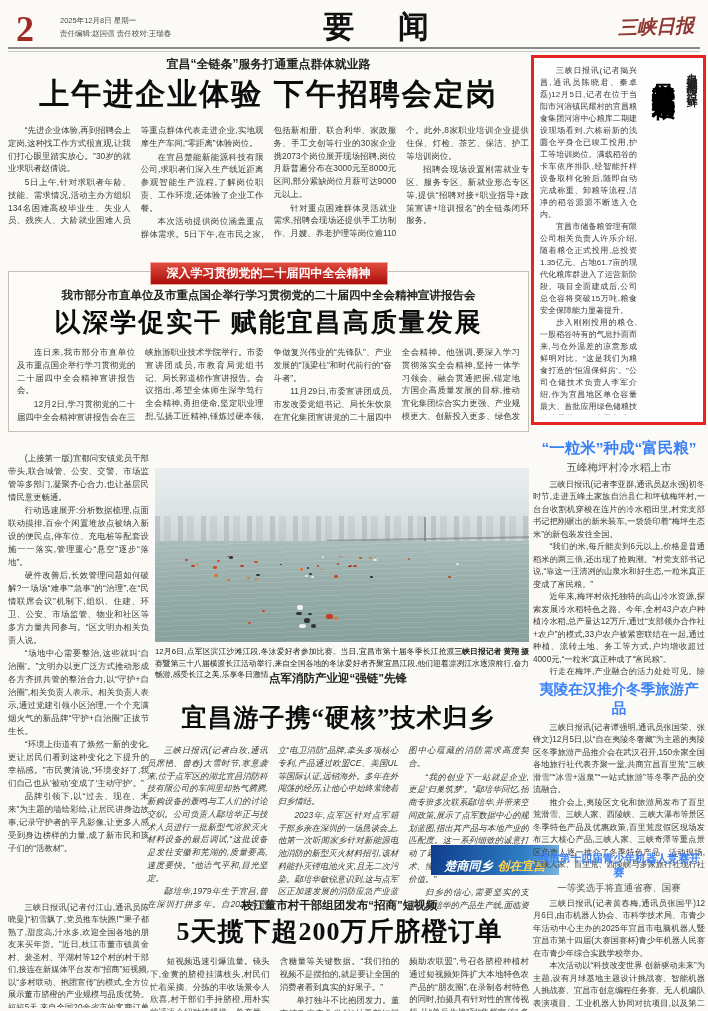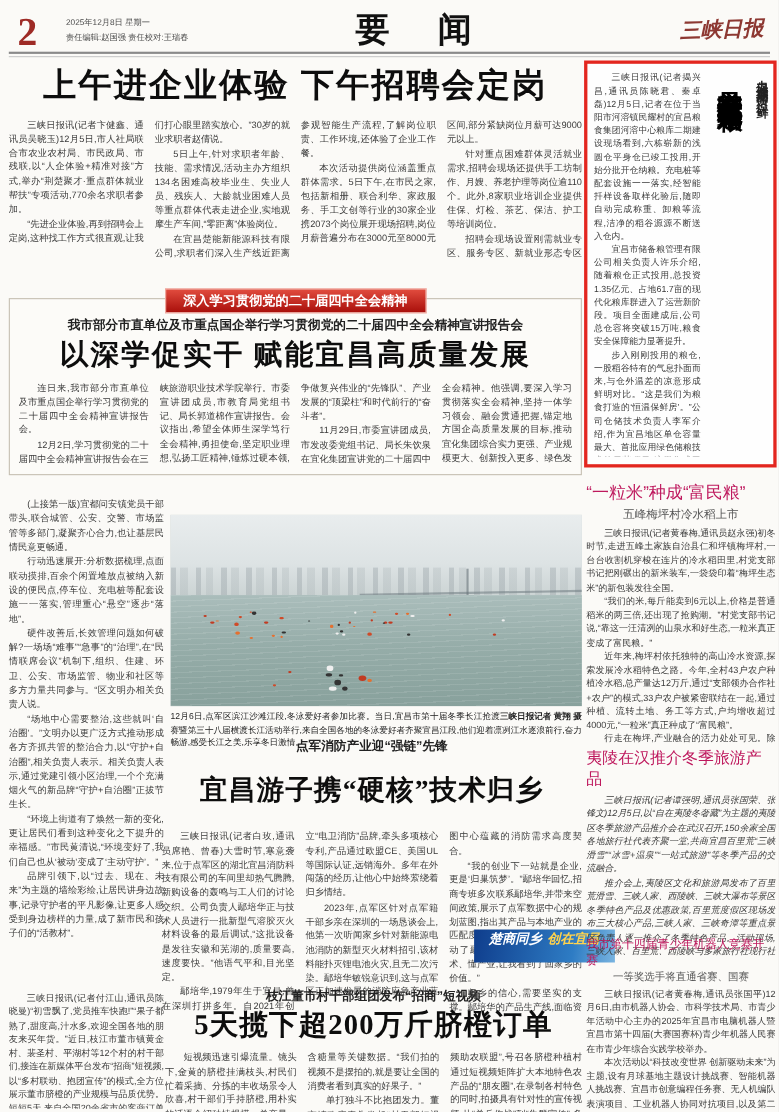--- a/index.html
+++ b/index.html
@@ -15,21 +15,21 @@
     font:900 31px "Liberation Serif","DejaVu Serif",serif;color:#111;letter-spacing:18px;text-indent:18px;padding-left:44px;}
   .masthead{position:absolute;right:14px;top:14px;font:italic 700 19px "Liberation Serif","DejaVu Serif",serif;color:#8d3832;transform:rotate(-2deg);}
   .header-rule{position:absolute;left:8px;right:8px;top:47px;border-top:2px solid #8a8a8a;}
   .header-rule2{position:absolute;left:8px;right:8px;top:51px;border-top:1px solid #c9c9c9;}
 
   
   .kicker{text-align:center;font-size:12px;font-weight:700;color:#222;}
   .bigtitle{text-align:center;font-weight:900;color:#0d0d0d;}
   .cols{text-align:justify;overflow:hidden;font-size:8.4px;line-height:1.52;color:#3a3a3a;}
   .cols p{margin:0 0 1px 0;text-indent:2em;}
-  .smallhead{text-align:left;font-weight:400;color:#be185d;}
+  .smallhead{text-align:center;font-weight:700;color:#3b82f6;}
   .subtitle{text-align:center;color:#555;}
 
   
   .top-article{position:absolute;left:8px;top:56px;width:521px;}
   .top-article .bigtitle{font-size:30px;letter-spacing:2px;margin-top:1px;font-family:"Liberation Sans","DejaVu Sans",sans-serif;}
   .top-article .cols{margin-top:9px;column-count:4;column-gap:10px;height:130px;}
 
   
   .grain-box{position:absolute;left:531px;top:55px;width:169px;height:364px;border:3px solid #e3261f;background:#fefefe;}
   .grain-body{position:absolute;left:6px;top:7px;bottom:7px;right:66px;overflow:hidden;
@@ -68,36 +68,36 @@
     background:repeating-linear-gradient(178deg,rgba(255,255,255,.10) 0 1px,transparent 1px 5px);}
   .swimmer{position:absolute;border-radius:50%;}
   .photo-caption{position:absolute;left:155px;top:646px;width:374px;font-size:7.8px;line-height:1.5;
     text-align:justify;color:#222;}
   .photo-credit{float:right;color:#222;font-weight:700;}
 
   
   .fire-article{position:absolute;left:147px;top:671px;width:382px;}
   .fire-article .kicker{font-size:11.5px;}
   .fire-title{font-size:25px;letter-spacing:1px;font-family:"Liberation Serif","DejaVu Serif",serif;margin-top:15px;}
-  .fire-cols{margin-top:20px;column-count:3;column-gap:10px;height:176px;position:relative;}
+  .fire-cols{margin-top:10px;column-count:3;column-gap:10px;height:176px;position:relative;font-style:italic;}
   .promo-banner{position:absolute;right:149px;top:845px;width:128px;height:30px;
-    background:linear-gradient(100deg,#0f3d8c,#2e7cc4 70%,#79b4e0);display:flex;align-items:flex-start;justify-content:center;
+    background:linear-gradient(100deg,#0f3d8c,#2e7cc4 70%,#79b4e0);display:flex;align-items:flex-end;justify-content:center;
     gap:5px;font-weight:900;font-size:12px;color:#fff;font-style:italic;}
   .promo-banner .accent{color:#ffd34d;}
 
   
   .rice-article{position:absolute;left:533px;top:438px;width:172px;}
   .rice-article .smallhead{font-size:15.5px;}
   .rice-article .subtitle{font-size:10.5px;margin:2px 0 4px 0;}
   .side-body{overflow:hidden;font-size:8.2px;line-height:1.52;text-align:justify;color:#3a3a3a;}
   .side-body p{margin:0;text-indent:2em;}
   .rice-article .side-body{height:198px;}
   .yiling-article{position:absolute;left:533px;top:680px;width:172px;}
   .yiling-article .smallhead{font-size:14.5px;margin-bottom:4px;}
-  .yiling-article .side-body{height:148px;font-style:italic;}
+  .yiling-article .side-body{height:148px;}
   .robot-article{position:absolute;left:533px;top:852px;width:172px;}
   .robot-article .smallhead{font-size:10.8px;}
   .robot-article .subtitle{font-size:9.5px;margin:2px 0 3px 0;}
   .robot-article .side-body{height:128px;}
 
   
   .orange-left{position:absolute;left:8px;top:902px;width:141px;height:106px;overflow:hidden;
     font-size:8.2px;line-height:1.52;text-align:justify;color:#3a3a3a;}
   .orange-left p{margin:0;text-indent:2em;}
   .orange-article{position:absolute;left:150px;top:898px;width:379px;}
@@ -114,35 +114,35 @@
   <div class="dateblock">
     <div>2025年12月8日 星期一</div>
     <div>责任编辑:赵国强 责任校对:王瑞春</div>
   </div>
   <div class="section-title">要 闻</div>
   <div class="masthead">三峡日报</div>
   <div class="header-rule"></div>
   <div class="header-rule2"></div>
 
   <div class="top-article">
+    <div class="kicker">宜昌“全链条”服务打通重点群体就业路</div>
     <div class="bigtitle">上午进企业体验 下午招聘会定岗</div>
     <div class="cols">
-        <p>三峡日报讯(记者卞健鑫、通讯员吴晓玉)12月5日,市人社局联合市农业农村局、市民政局、市残联,以“人企体验+精准对接”方式,举办“荆楚聚才·重点群体就业帮扶”专项活动,770余名求职者参加。</p>
         <p>“先进企业体验,再到招聘会上定岗,这种找工作方式很直观,让我们打心眼里踏实放心。”30岁的就业求职者赵倩说。</p>
         <p>5日上午,针对求职者年龄、技能、需求情况,活动主办方组织134名困难高校毕业生、失业人员、残疾人、大龄就业困难人员等重点群体代表走进企业,实地观摩生产车间,“零距离”体验岗位。</p>
         <p>在宜昌楚能新能源科技有限公司,求职者们深入生产线近距离参观智能生产流程,了解岗位职责、工作环境,还体验了企业工作餐。</p>
         <p>本次活动提供岗位涵盖重点群体需求。5日下午,在市民之家,包括新相册、联合利华、家政服务、手工文创等行业的30家企业携2073个岗位展开现场招聘,岗位月薪普遍分布在3000元至8000元区间,部分紧缺岗位月薪可达9000元以上。</p>
         <p>针对重点困难群体灵活就业需求,招聘会现场还提供手工坊制作、月嫂、养老护理等岗位逾110个。此外,8家职业培训企业提供住保、灯检、茶艺、保洁、护工等培训岗位。</p>
         <p>招聘会现场设置刚需就业专区、服务专区、新就业形态专区等,提供“招聘对接+职业指导+政策宣讲+培训报名”的全链条闭环服务。</p>
       </div>
   </div>
 
   <div class="grain-box">
     <div class="grain-body">
-        <p>三峡日报讯(记者揭兴昌,通讯员陈晓君、秦卓磊)12月5日,记者在位于当阳市河溶镇民耀村的宜昌粮食集团河溶中心粮库二期建设现场看到,六栋崭新的浅圆仓平身仓已竣工投用,开始分批开仓纳粮。充电桩等配套设施一一落实,经智能扦样设备取样化验后,随即自动完成称重、卸粮等流程,洁净的稻谷源源不断送入仓内。</p>
+        <p>三峡日报讯(记者揭兴昌,通讯员陈晓君、秦卓磊)12月5日,记者在位于当阳市河溶镇民耀村的宜昌粮食集团河溶中心粮库二期建设现场看到,六栋崭新的浅圆仓平身仓已竣工投用,护工等培训岗位。满载稻谷的卡车依序排队,经智能扦样设备取样化验后,随即自动完成称重、卸粮等流程,洁净的稻谷源源不断送入仓内。</p>
         <p>宜昌市储备粮管理有限公司相关负责人许乐介绍,随着粮仓正式投用,总投资1.35亿元、占地61.7亩的现代化粮库群进入了运营新阶段。项目全面建成后,公司总仓容将突破15万吨,粮食安全保障能力显著提升。</p>
         <p>步入刚刚投用的粮仓,一股稻谷特有的气息扑面而来,与仓外温差的凉意形成鲜明对比。“这是我们为粮食打造的‘恒温保鲜房’。”公司仓储技术负责人李军介绍,作为宜昌地区单仓容量最大、首批应用绿色储粮技术的示范项目,这里集成了充氮气调、多参数粮情测控、内环流控温等国内领先的绿色储粮技术。</p>
       </div>
     <div class="grain-vhead">
       <span class="grain-vkicker">力保储存期品质“保鲜”</span>
       <span class="grain-vtitle">宜昌首个绿色储粮示范库开仓纳粮</span>
     </div>
   </div>
 
   <div class="study-box">
@@ -242,21 +242,21 @@
   </div>
   <div class="promo-banner">
     <span>楚商同乡</span>
     <span class="accent">创在宜昌</span>
   </div>
 
   <div class="rice-article">
     <div class="smallhead">“一粒米”种成“富民粮”</div>
     <div class="subtitle">五峰梅坪村冷水稻上市</div>
     <div class="side-body">
-        <p>三峡日报讯(记者黄春梅,通讯员赵永强)初冬时节,走进五峰土家族自治县仁和坪镇梅坪村,一台台收割机穿梭在连片的冷水稻田里,村党支部书记把刚碾出的新米装车,一袋袋印着“梅坪生态米”的新包装发往全国。</p>
+        <p>三峡日报讯(记者李亚群,通讯员赵永强)初冬时节,走进五峰土家族自治县仁和坪镇梅坪村,一台台收割机穿梭在连片的冷水稻田里,村党支部书记把刚碾出的新米装车,一袋袋印着“梅坪生态米”的新包装发往全国。</p>
         <p>“我们的米,每斤能卖到6元以上,价格是普通稻米的两三倍,还出现了抢购潮。”村党支部书记说,“靠这一汪清冽的山泉水和好生态,一粒米真正变成了富民粮。”</p>
         <p>近年来,梅坪村依托独特的高山冷水资源,探索发展冷水稻特色之路。今年,全村43户农户种植冷水稻,总产量达12万斤,通过“支部领办合作社+农户”的模式,33户农户被紧密联结在一起,通过种植、流转土地、务工等方式,户均增收超过4000元,“一粒米”真正种成了“富民粮”。</p>
         <p>行走在梅坪,产业融合的活力处处可见。除了优质冷水稻,五倍子、中药材、高山蔬菜等特色产业也在山乡“落地生根”,形成了一村多品、四季有产的格局。村党支部不仅搭建村民统销平台,更通过电商直播把藏在深山的“梅坪味道”送出大山,销往全国。</p>
       </div>
   </div>
 
   <div class="yiling-article">
     <div class="smallhead">夷陵在汉推介冬季旅游产品</div>
     <div class="side-body">
         <p>三峡日报讯(记者谭强明,通讯员张国荣、张锋文)12月5日,以“自在夷陵冬奢藏”为主题的夷陵区冬季旅游产品推介会在武汉召开,150余家全国各地旅行社代表齐聚一堂,共商宜昌百里荒“三峡滑雪”“冰雪+温泉”“一站式旅游”等冬季产品的交流融合。</p>

